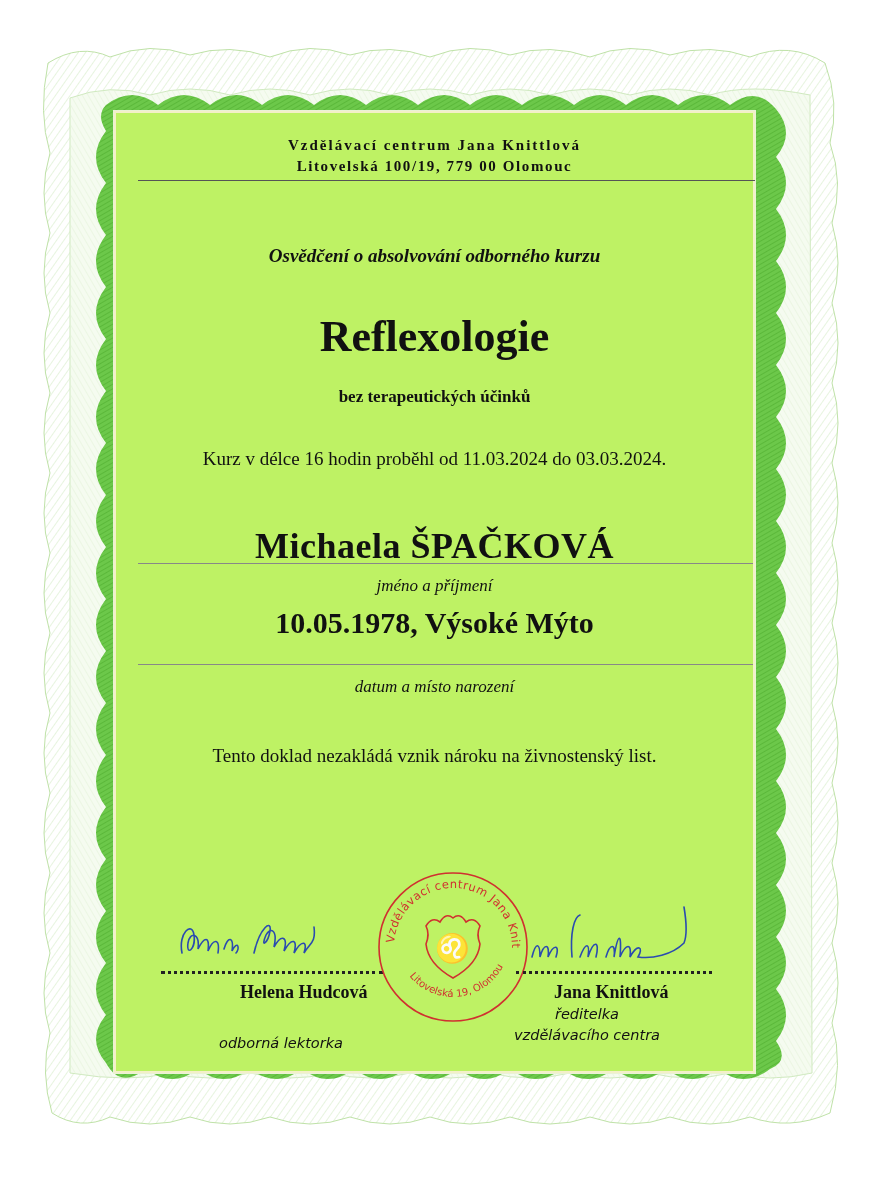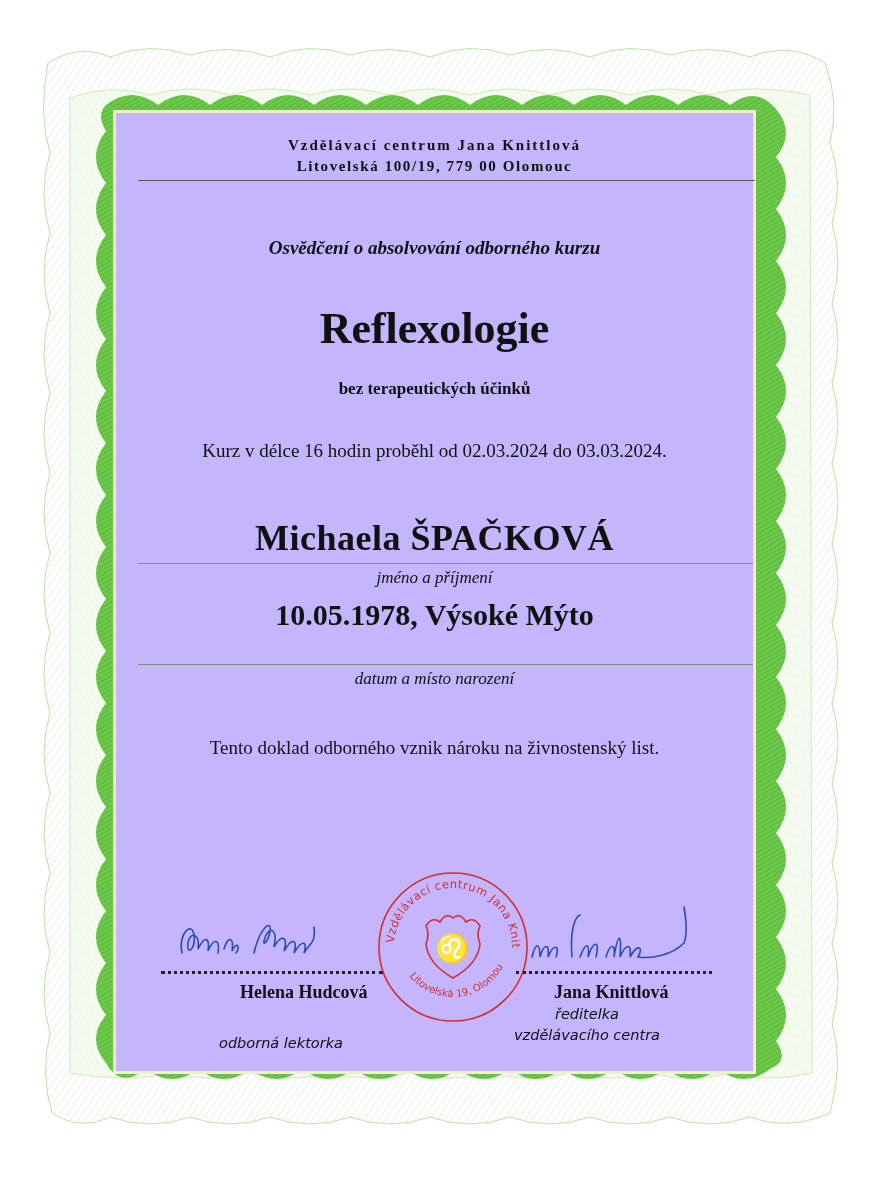--- a/index.html
+++ b/index.html
@@ -1,27 +1,27 @@
 <!DOCTYPE html>
 <html><head>
 <meta charset="utf-8">
 <style>
   html, body { margin:0; padding:0; }
   body { width:880px; height:1184px; background:#ffffff; position:relative; overflow:hidden;
          font-family:"Liberation Serif", "DejaVu Serif", serif; color:#111; }
   .frame-outer { position:absolute; left:40px; top:33px; width:802px; height:1100px; }
   .frame-svg { position:absolute; left:0; top:0; }
-  .inner { position:absolute; left:114px; top:111px; width:637px; height:958px; background:#c4b5fd;
+  .inner { position:absolute; left:114px; top:111px; width:637px; height:958px; background:#bef264;
            border:2px solid #f3f0c8; box-shadow: 0 0 0 1px #eaf2d6; }
   .hdr { position:absolute; left:0; right:0; text-align:center; font-weight:bold; letter-spacing:2px; }
   .hdr1 { top:24px; font-size:15px; }
   .hdr2 { top:45px; font-size:15px; letter-spacing:1.6px; }
   .rule { position:absolute; height:0; border-top:1.3px solid #555; }
   .line { position:absolute; height:0; border-top:1px solid #888; }
-  .c { position:absolute; left:0; right:0; text-align:center; }
+  .c { position:absolute; left:0; right:0; text-align:center;margin-top:8px; }
   .subtitle { top:124px; font-size:19px; font-style:italic; font-weight:bold; }
   .title { top:190px; font-size:44px; font-weight:bold; }
   .subtitle2 { top:266px; font-size:17px; font-weight:bold; }
   .course { top:327px; font-size:19px; }
   .name { top:404px; font-size:36px; font-weight:bold; letter-spacing:0.5px; }
   .lbl { font-size:17px; font-style:italic; }
   .dob { top:485px; font-size:30px; font-weight:bold; }
   .note { top:624px; font-size:19px; }
   .place { top:695px; font-size:19px; }
   .sig-name { position:absolute; font-size:18px; font-weight:bold;margin-left:36px; }
@@ -67,31 +67,31 @@
 
 <div class="inner">
 
   <div class="hdr hdr1">Vzdělávací centrum Jana Knittlová</div>
   <div class="hdr hdr2">Litovelská 100/19, 779 00 Olomouc</div>
   <div class="rule" style="left:22px; right:-2px; top:67px;"></div>
 
   <div class="c subtitle">Osvědčení o absolvování odborného kurzu</div>
   <div class="c title">Reflexologie</div>
   <div class="c subtitle2">bez terapeutických účinků</div>
-  <div class="c course">Kurz v délce 16 hodin proběhl od 02.03.2024 do 03.03.2024.</div>
+  <div class="c course">Kurz v délce 16 hodin proběhl od 11.03.2024 do 03.03.2024.</div>
 
   <div class="c name">Michaela ŠPAČKOVÁ</div>
   <div class="line" style="left:22px; right:0; top:450px;"></div>
   <div class="c lbl" style="top:455px;">jméno a příjmení</div>
 
   <div class="c dob">10.05.1978, Výsoké Mýto</div>
   <div class="line" style="left:22px; right:0; top:551px;"></div>
   <div class="c lbl" style="top:556px;">datum a místo narození</div>
 
-  <div class="c note">Tento doklad odborného vznik nároku na živnostenský list.</div>
+  <div class="c note">Tento doklad nezakládá vznik nároku na živnostenský list.</div>
 
   <svg class="sig" style="left:58px; top:800px;" width="170" height="56" viewBox="0 0 170 56">
     <path d="M8,40 C4,20 18,8 20,22 C22,36 12,44 14,30 C16,18 26,20 24,36 C30,24 36,22 34,38 C40,24 46,26 44,40 M50,36 C54,22 60,24 58,38 C64,26 66,36 62,40 M80,40 C86,14 98,6 96,18 C94,30 86,36 92,22 C96,14 104,16 100,34 C108,20 114,24 110,38 C118,24 124,26 120,40 C128,26 134,28 130,40 C136,30 142,30 140,14" fill="none" stroke="#2a4bb0" stroke-width="1.6" stroke-linecap="round"></path>
   </svg>
   <div class="dots" style="left:45px; top:858px; width:222px;"></div>
 
   <svg class="stamp" viewBox="0 0 158 158">
     <defs>
       <path id="arcTop" d="M20,79 A59,59 0 1,1 138,79"></path>
       <path id="arcBot" d="M30,100 A56,56 0 0,0 128,100"></path>

